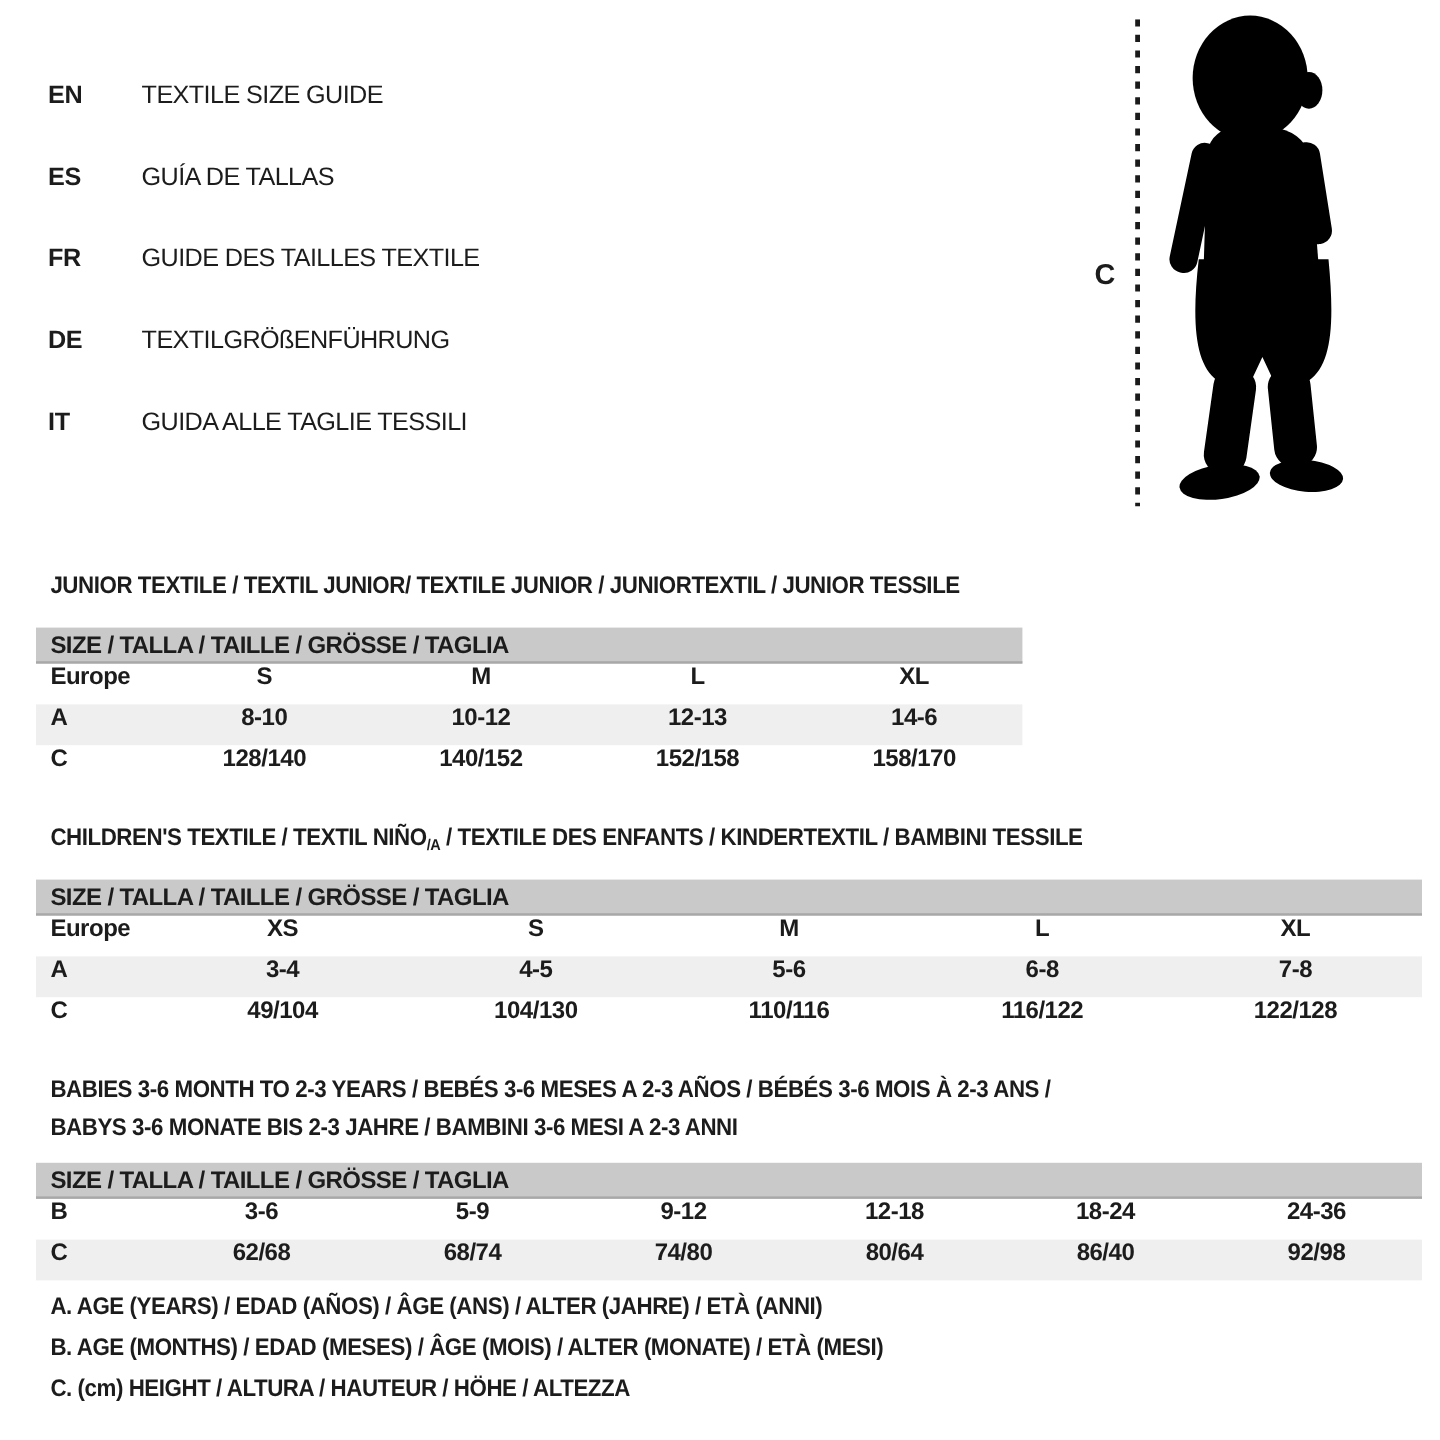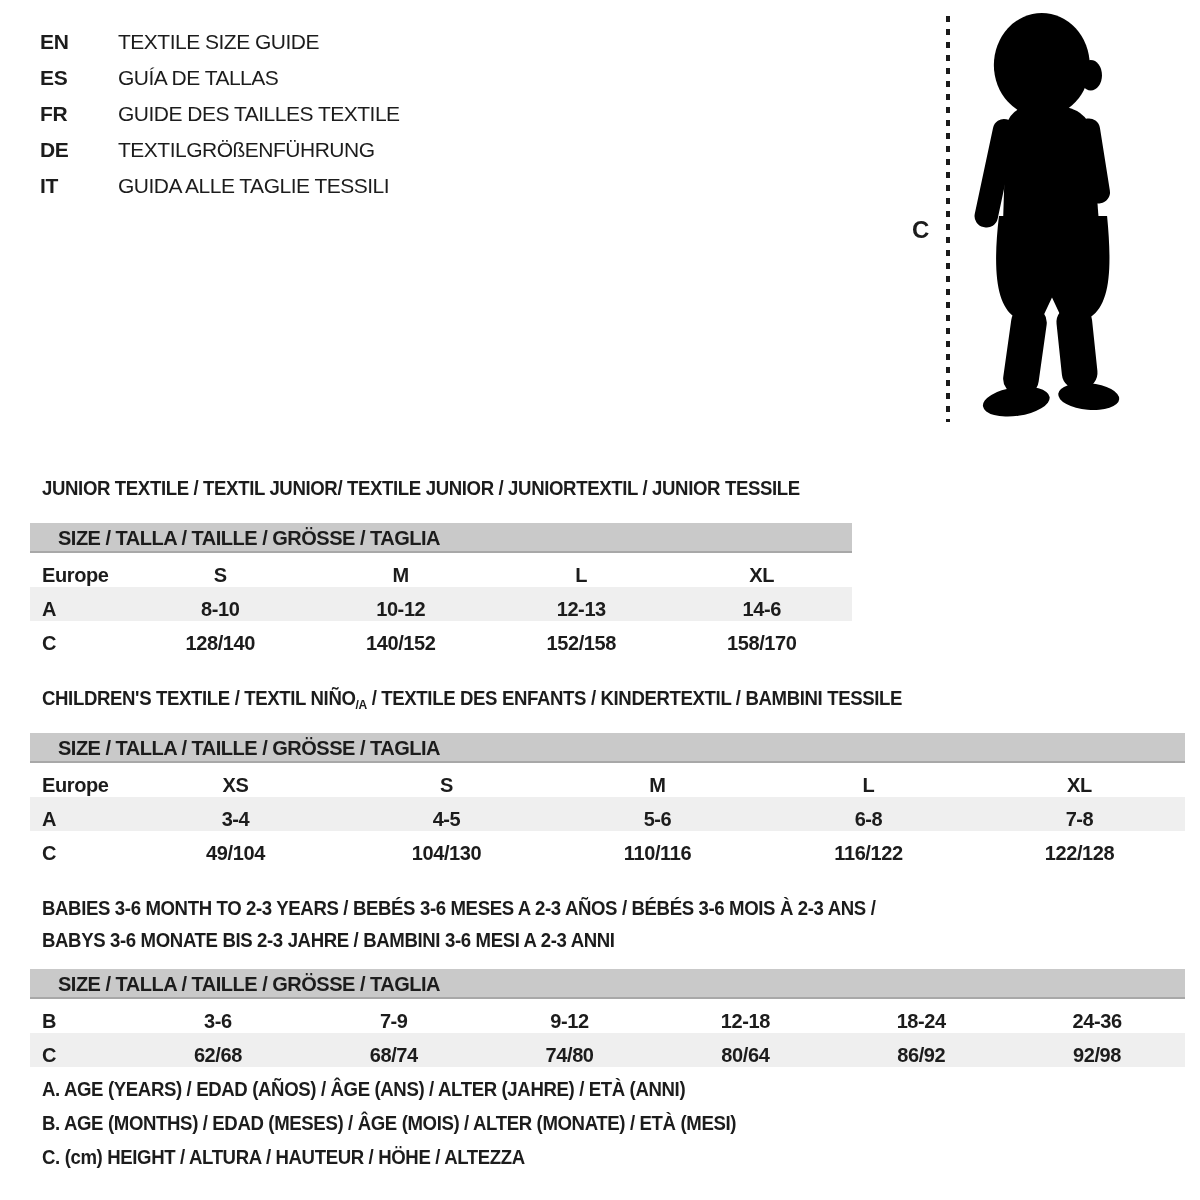--- a/index.html
+++ b/index.html
@@ -3,42 +3,42 @@
 <meta charset="utf-8">
 <style>
   html,body{margin:0;padding:0;}
   body{
     width:1200px;height:1200px;position:relative;background:#ffffff;
     font-family:"Liberation Sans","DejaVu Sans",sans-serif;
     color:#1c1c1c;overflow:hidden;
   }
   
   .lang-block{position:absolute;left:40px;top:30px;}
-  .lang-row{display:flex;height:36px;align-items:flex-start;}
+  .lang-row{display:flex;height:36px;align-items:center;margin-top:32px;}
   .lang-code{width:78px;font-weight:bold;font-size:21px;letter-spacing:-0.3px;}
   .lang-title{font-weight:normal;font-size:21px;letter-spacing:-0.5px;white-space:nowrap;}
   
   .height-line{position:absolute;left:944px;top:16px;}
   .height-label{position:absolute;left:912px;top:216px;font-weight:bold;font-size:24px;}
   .silhouette{position:absolute;left:962px;top:12px;}
   
   .section{position:absolute;left:30px;margin-top:41px;}
   .sec-title{
     font-weight:bold;font-size:20px;letter-spacing:-0.4px;white-space:nowrap;
     margin-left:12px;height:22px;line-height:22px;
     transform:scaleX(0.93);transform-origin:0 50%;
   }
   .sec-title .sub{font-size:13px;vertical-align:-4px;}
   .size-bar{
     background:#c9c9c9;height:30px;line-height:30px;
     border-bottom:2px solid #a8a8a8;
     font-weight:bold;font-size:20px;letter-spacing:-0.5px;
-    padding-left:28px;box-sizing:border-box;
+    padding-left:12px;box-sizing:border-box;
   }
-  .trow{display:flex;height:34px;align-items:flex-end;
+  .trow{display:flex;height:34px;align-items:flex-start;
     font-weight:bold;font-size:20px;letter-spacing:-0.4px;}
   .trow.shaded{background:#efefef;}
   .trow .lbl{width:100px;padding-left:12px;box-sizing:border-box;}
   .trow .cell{flex:1;text-align:center;}
   #sec-junior{top:436px;width:822px;}
   #sec-children{top:646px;width:1155px;}
   #sec-babies{top:851px;width:1155px;}
   .title-gap{margin-bottom:24px;}
   .title-two-line .line{height:32px;line-height:32px;}
   .title-two-line{margin-bottom:13px;}
@@ -157,33 +157,33 @@
 <div class="section" id="sec-babies">
   <div class="title-two-line">
     <div class="sec-title line">BABIES 3-6 MONTH TO 2-3 YEARS / BEBÉS 3-6 MESES A 2-3 AÑOS / BÉBÉS 3-6 MOIS À 2-3 ANS /</div>
     <div class="sec-title line">BABYS 3-6 MONATE BIS 2-3 JAHRE / BAMBINI 3-6 MESI A 2-3 ANNI</div>
   </div>
   <div class="size-bar">SIZE / TALLA / TAILLE / GRÖSSE / TAGLIA</div>
   <div class="t-body">
       <div class="trow">
         <div class="lbl">B</div>
         <div class="cell">3-6</div>
-        <div class="cell">7-9</div>
+        <div class="cell">5-9</div>
         <div class="cell">9-12</div>
         <div class="cell">12-18</div>
         <div class="cell">18-24</div>
         <div class="cell">24-36</div>
       </div>
       <div class="trow shaded">
         <div class="lbl">C</div>
         <div class="cell">62/68</div>
         <div class="cell">68/74</div>
         <div class="cell">74/80</div>
         <div class="cell">80/64</div>
-        <div class="cell">86/92</div>
+        <div class="cell">86/40</div>
         <div class="cell">92/98</div>
       </div>
     </div>
 </div>
 
 <div class="legend">
   <div class="legend-line">A. AGE (YEARS) / EDAD (AÑOS) / ÂGE (ANS) / ALTER (JAHRE) / ETÀ (ANNI)</div>
   <div class="legend-line">B. AGE (MONTHS) / EDAD (MESES) / ÂGE (MOIS) / ALTER (MONATE) / ETÀ (MESI)</div>
   <div class="legend-line">C. (cm) HEIGHT / ALTURA / HAUTEUR / HÖHE / ALTEZZA</div>
 </div>

